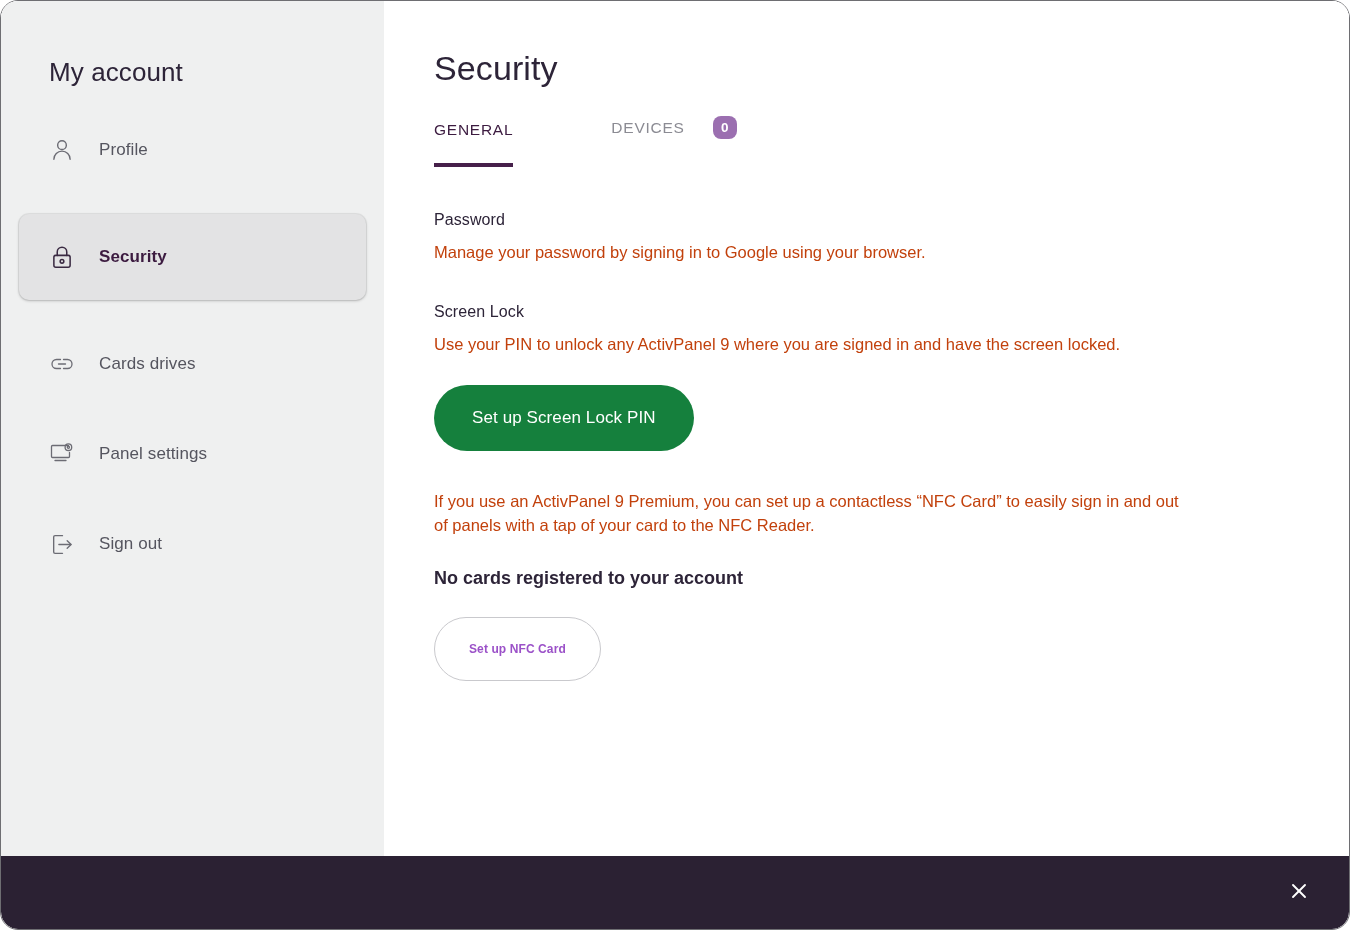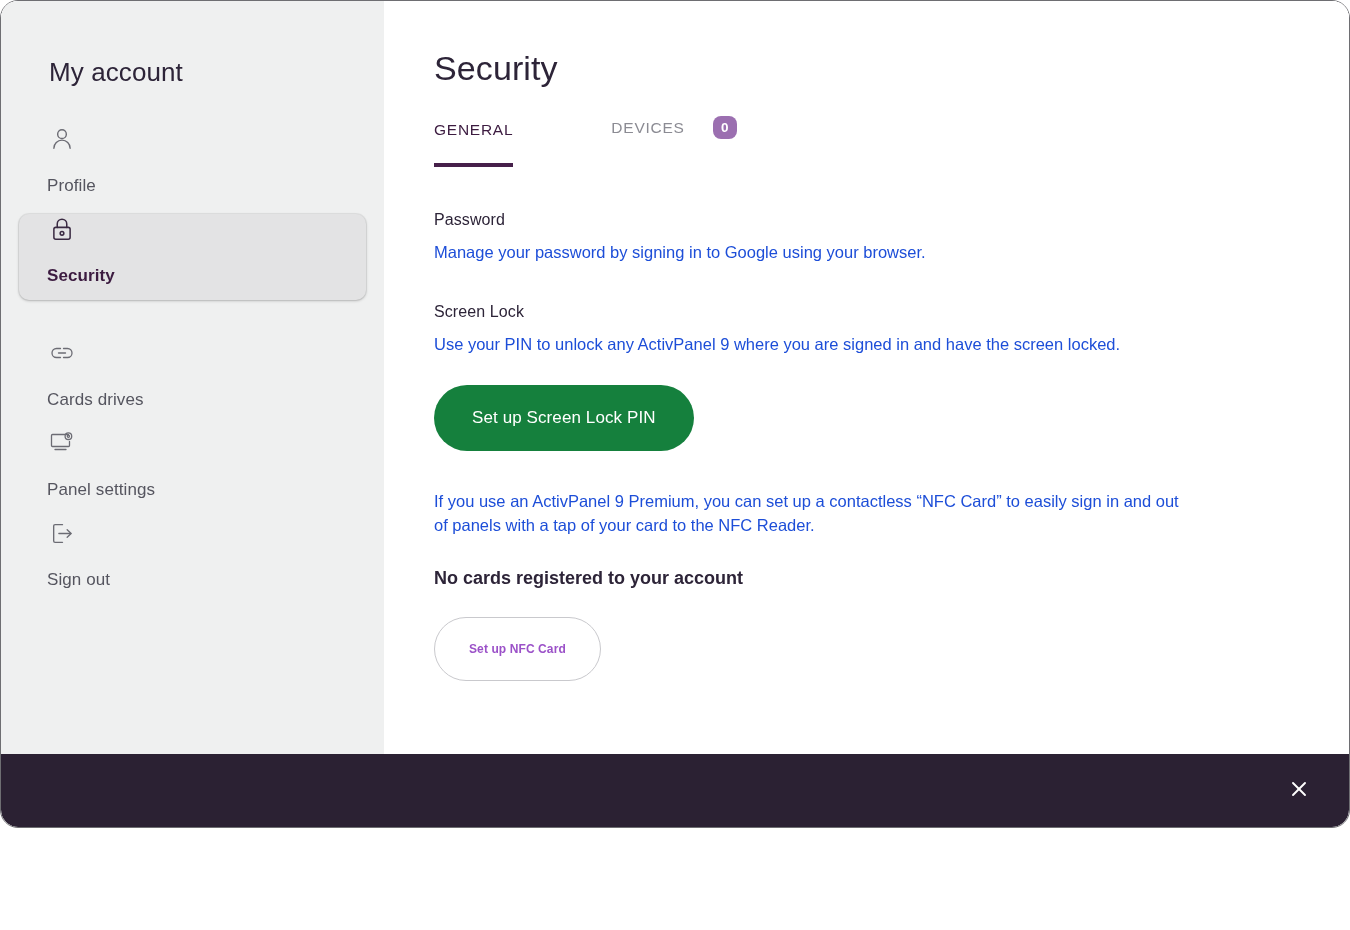--- a/index.html
+++ b/index.html
@@ -10,21 +10,21 @@
     height: 930px;
     background: #ffffff;
     font-family: "Liberation Sans", sans-serif;
     overflow: hidden;
   }
 
   
   .window {
     position: relative;
     width: 1350px;
-    height: 828px;
+    height: 930px;
     background: #ffffff;
     border: 1px solid #6e6e72;
     border-radius: 18px;
     overflow: hidden;
   }
 
   .window-body {
     position: absolute;
     left: 0; top: 0; right: 0;
     bottom: 73px;
@@ -50,28 +50,27 @@
   }
 
   .nav {
     margin-top: 36px;
     padding: 0 18px;
   }
 
   .nav-item {
     position: relative;
     display: flex;
-    align-items: flex-start;
+    align-items: center;
     gap: 22px;
     height: 52px;
     padding: 0 0 0 28px;
     margin-bottom: 38px;
     border-radius: 10px;
     cursor: pointer;
-    flex-direction: column;
   }
   .nav-item:first-child { margin-top: 0; }
 
   .nav-item .nav-label {
     font-size: 17px;
     color: #55555f;
     letter-spacing: .1px;
   }
 
   .nav-item.selected {
@@ -160,21 +159,21 @@
     font-size: 16px;
     font-weight: 400;
     color: #2d2438;
     letter-spacing: .1px;
   }
 
   .section-body {
     margin-top: 11px;
     font-size: 16.5px;
     line-height: 1.5;
-    color: #1d4ed8;
+    color: #c2410c;
   }
 
   .section + .section { margin-top: 38px; }
 
   .status-line {
     margin-top: 30px;
     font-size: 18px;
     font-weight: bold;
     color: #2d2438;
   }

